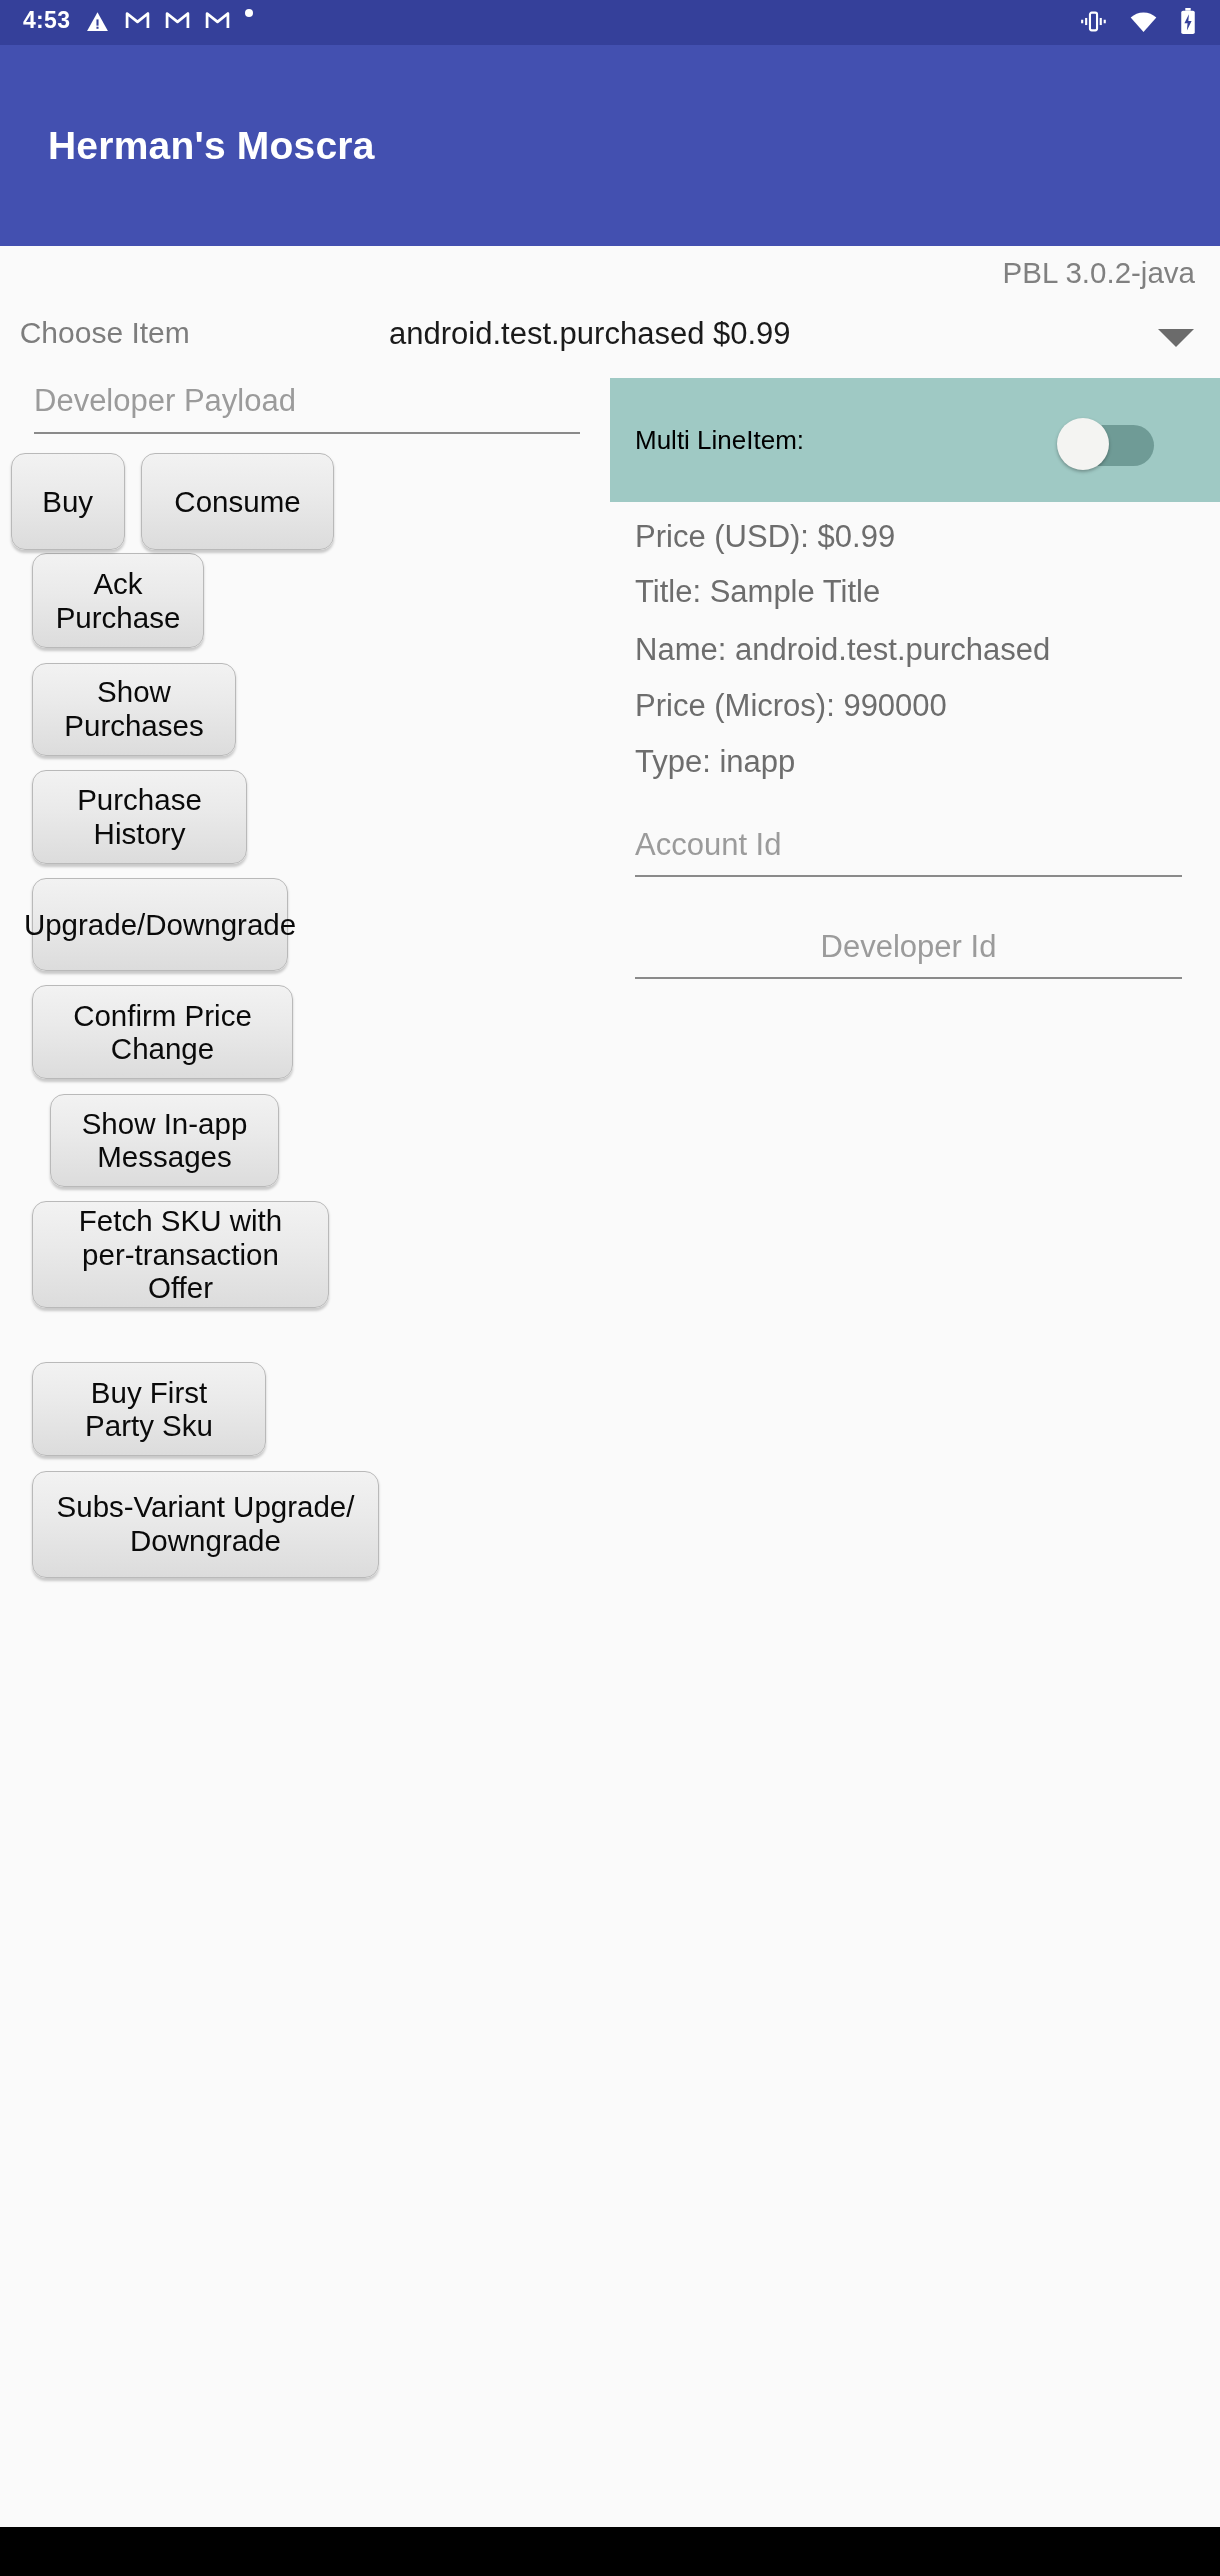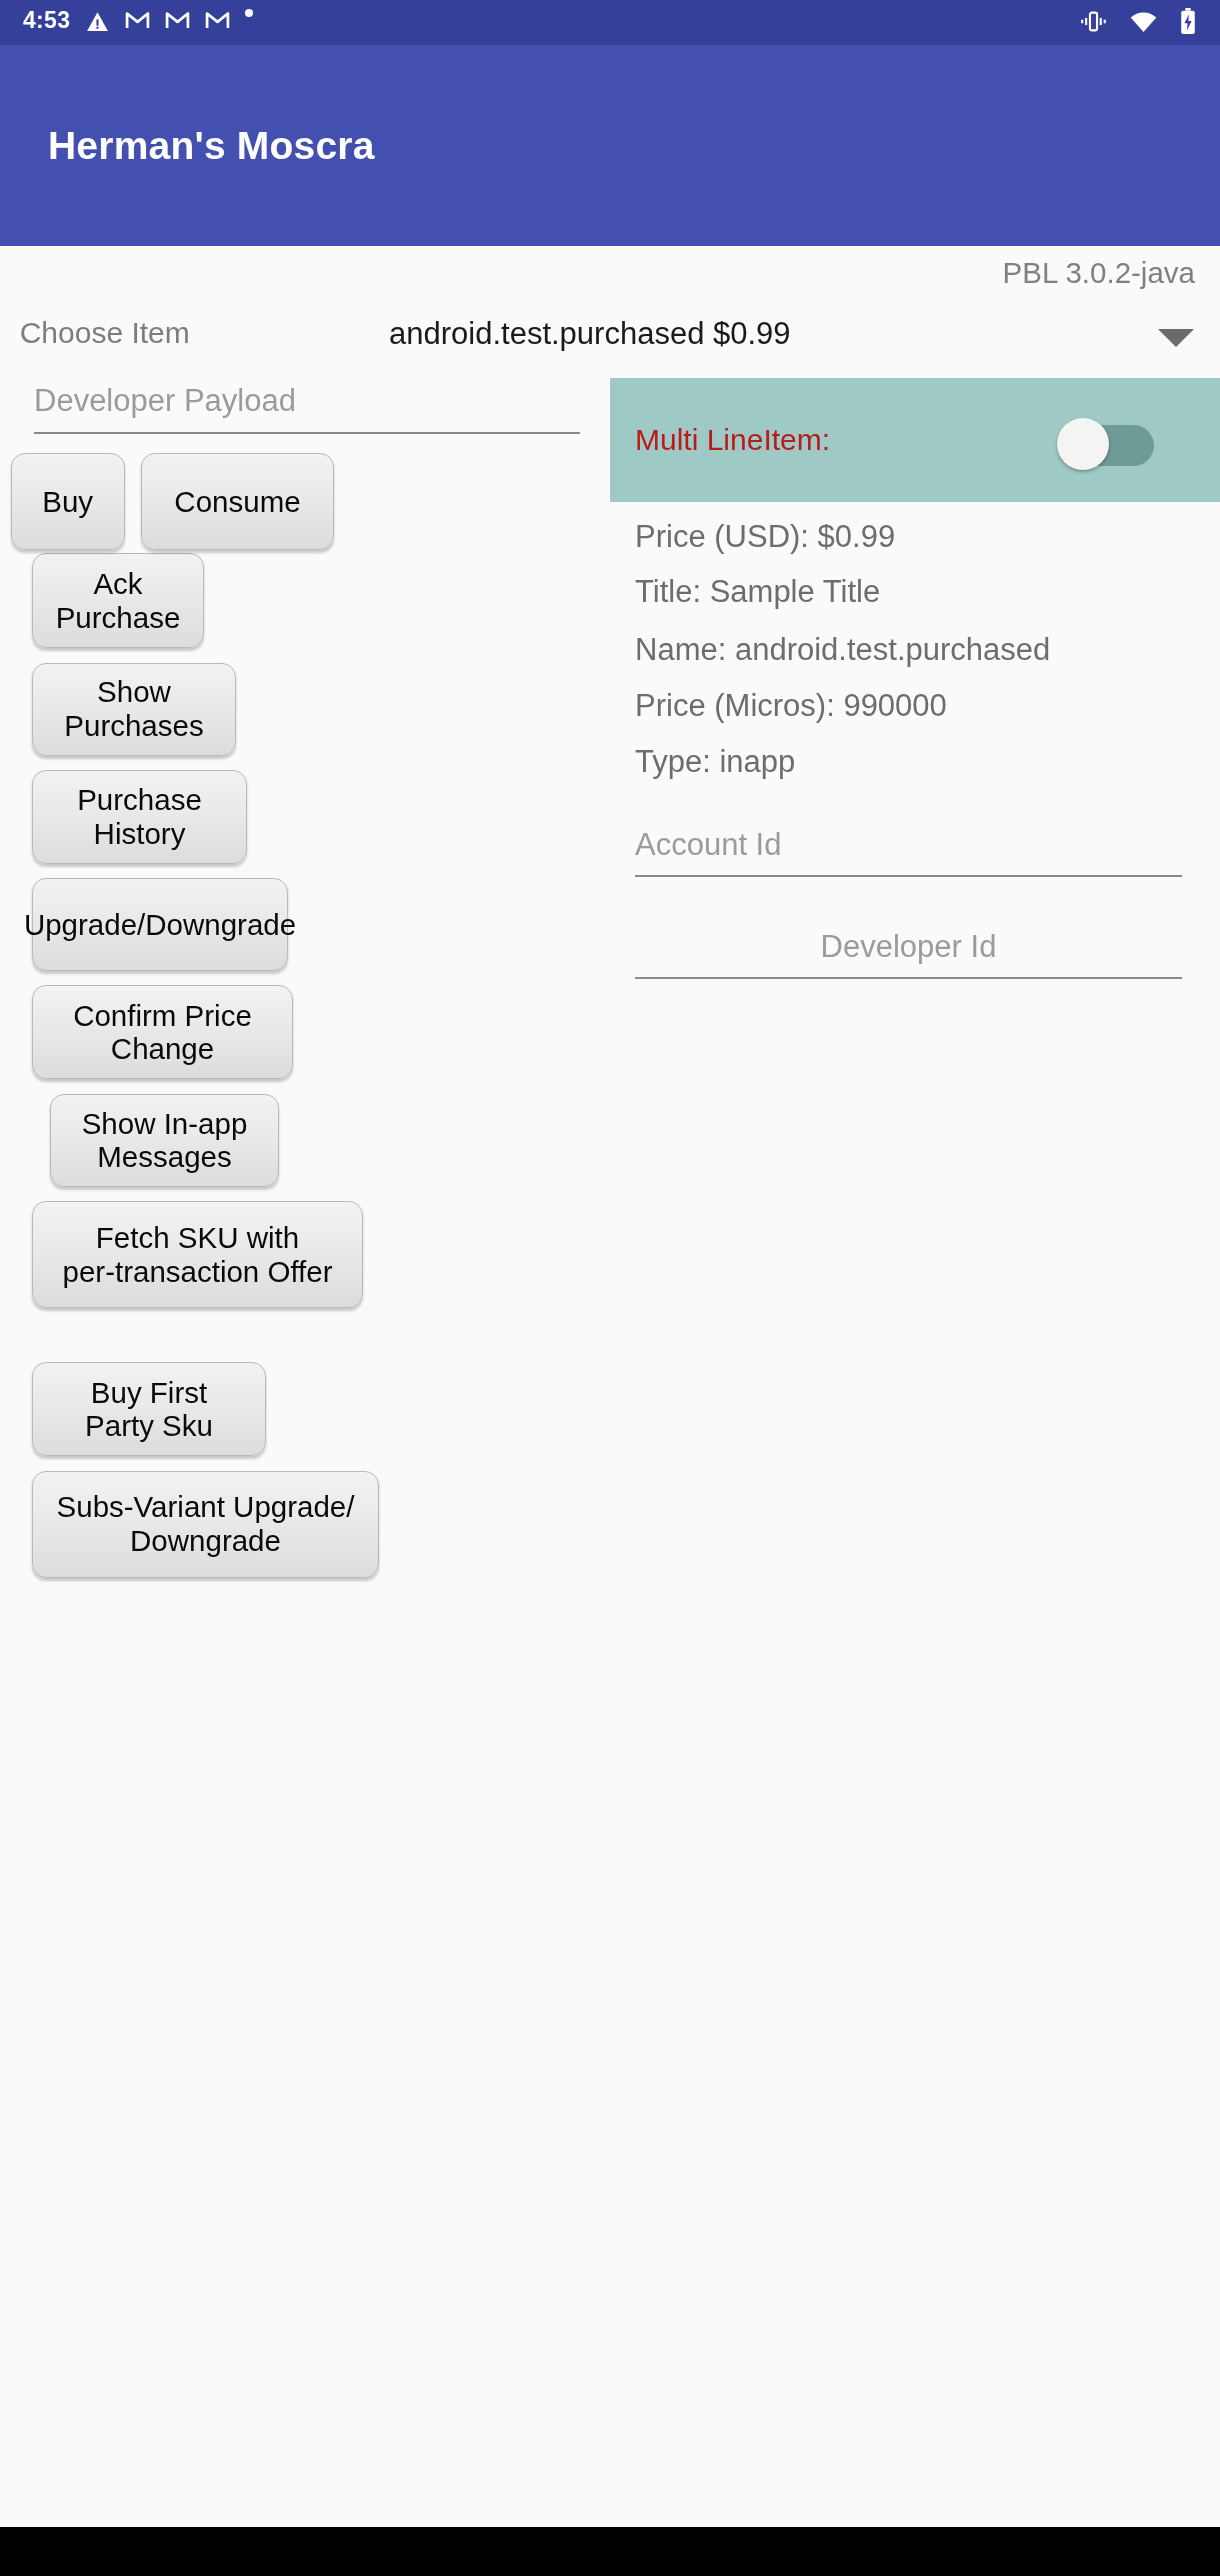--- a/index.html
+++ b/index.html
@@ -105,36 +105,36 @@
   #btn-buy  { position:absolute; left:10.7px;  top:0; width:114px; height:97px; }
   #btn-consume { position:absolute; left:141px; top:0; width:193px; height:97px; }
 
   .btn-row { margin:0 0 14.3px 32px; }
   #btn-ack        { width:172px; height:95px; }
   #btn-show-purch { width:204px; height:93px; }
   #btn-purch-hist { width:215px; height:94px; }
   #btn-upgrade    { width:256px; height:93px; }
   #btn-confirm    { width:261px; height:94px; }
   #btn-inapp-msg  { width:229px; height:93px;margin-left:18px; }
-  #btn-fetch-sku  { width:331px; height:107px; padding:5.4px 16px; }
+  #btn-fetch-sku  { width:297px; height:107px; padding:5.4px 16px; }
   #btn-first-party{ width:234px; height:94px;margin-top:40px; }
   #btn-subs-var   { width:347px; height:107px; padding:5.4px 16px; }
 
   
   #right-col { position:absolute; left:610px; top:132px; width:610px; }
 
   #multi-lineitem-panel {
     background:#9FC9C4;
     height:124px;
     display:flex; align-items:center;
     padding-left:25px; padding-right:66px;
     cursor:pointer;
   }
   #multi-lineitem-label {
-    font-size:30px; color:#b91c1c; flex:1;
+    font-size:26px; color:#000000; flex:1;
   }
   #multi-lineitem-switch {
     position:relative; width:97px; height:45px; flex:0 0 97px;
   }
   #switch-track {
     position:absolute; right:0; top:7.2px;
     width:88px; height:41px; border-radius:20.6px;
     background:#6F9B96;
   }
   #switch-thumb {

